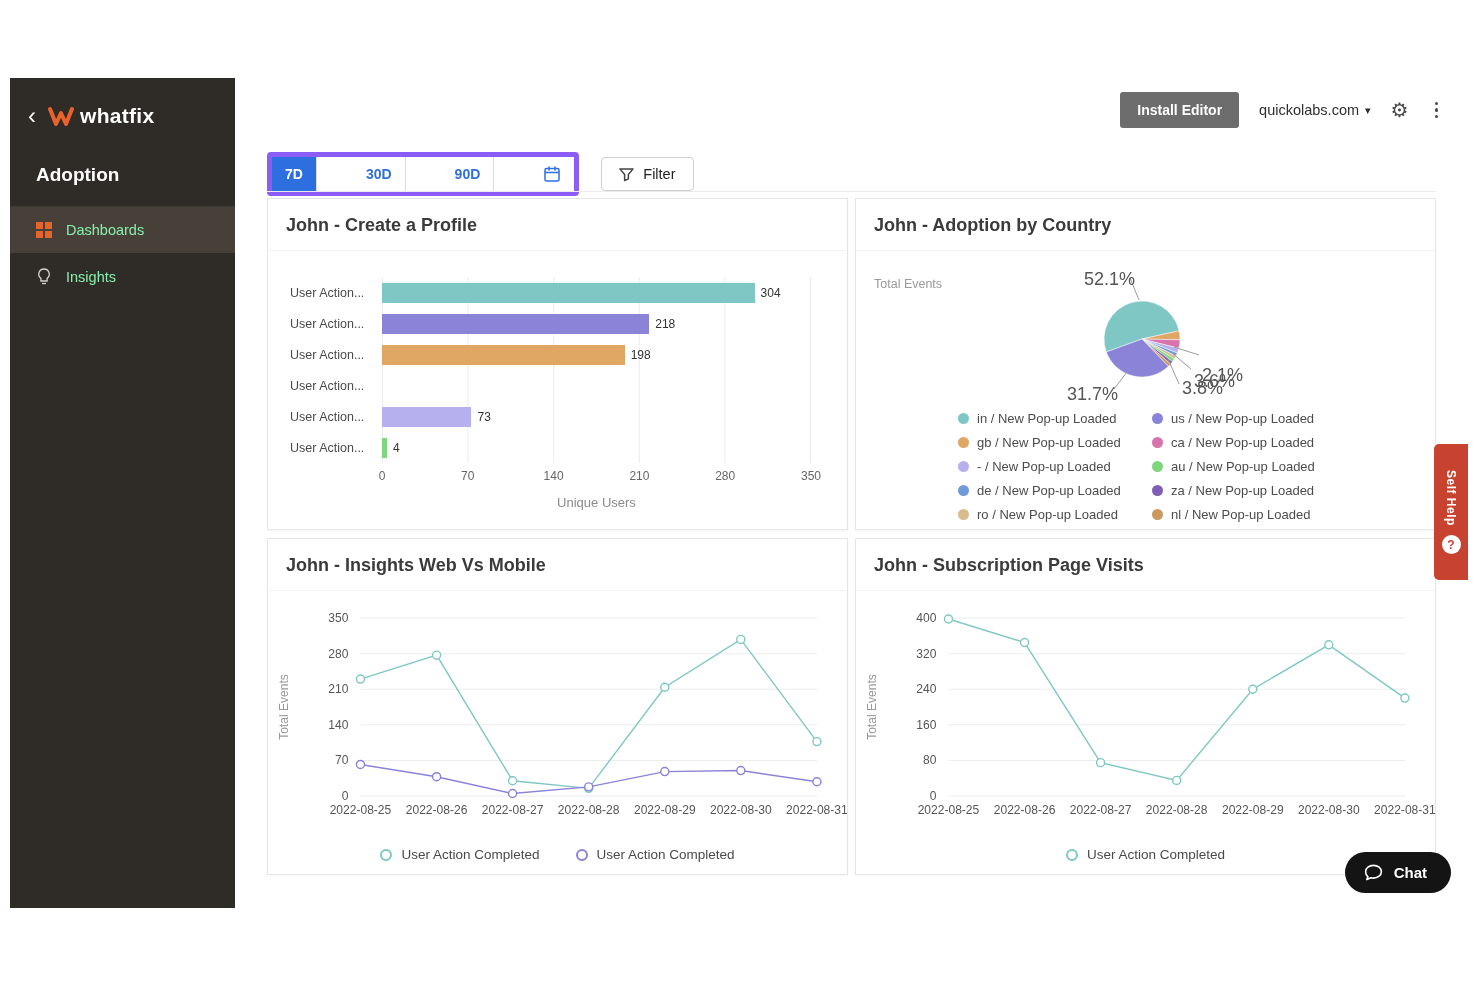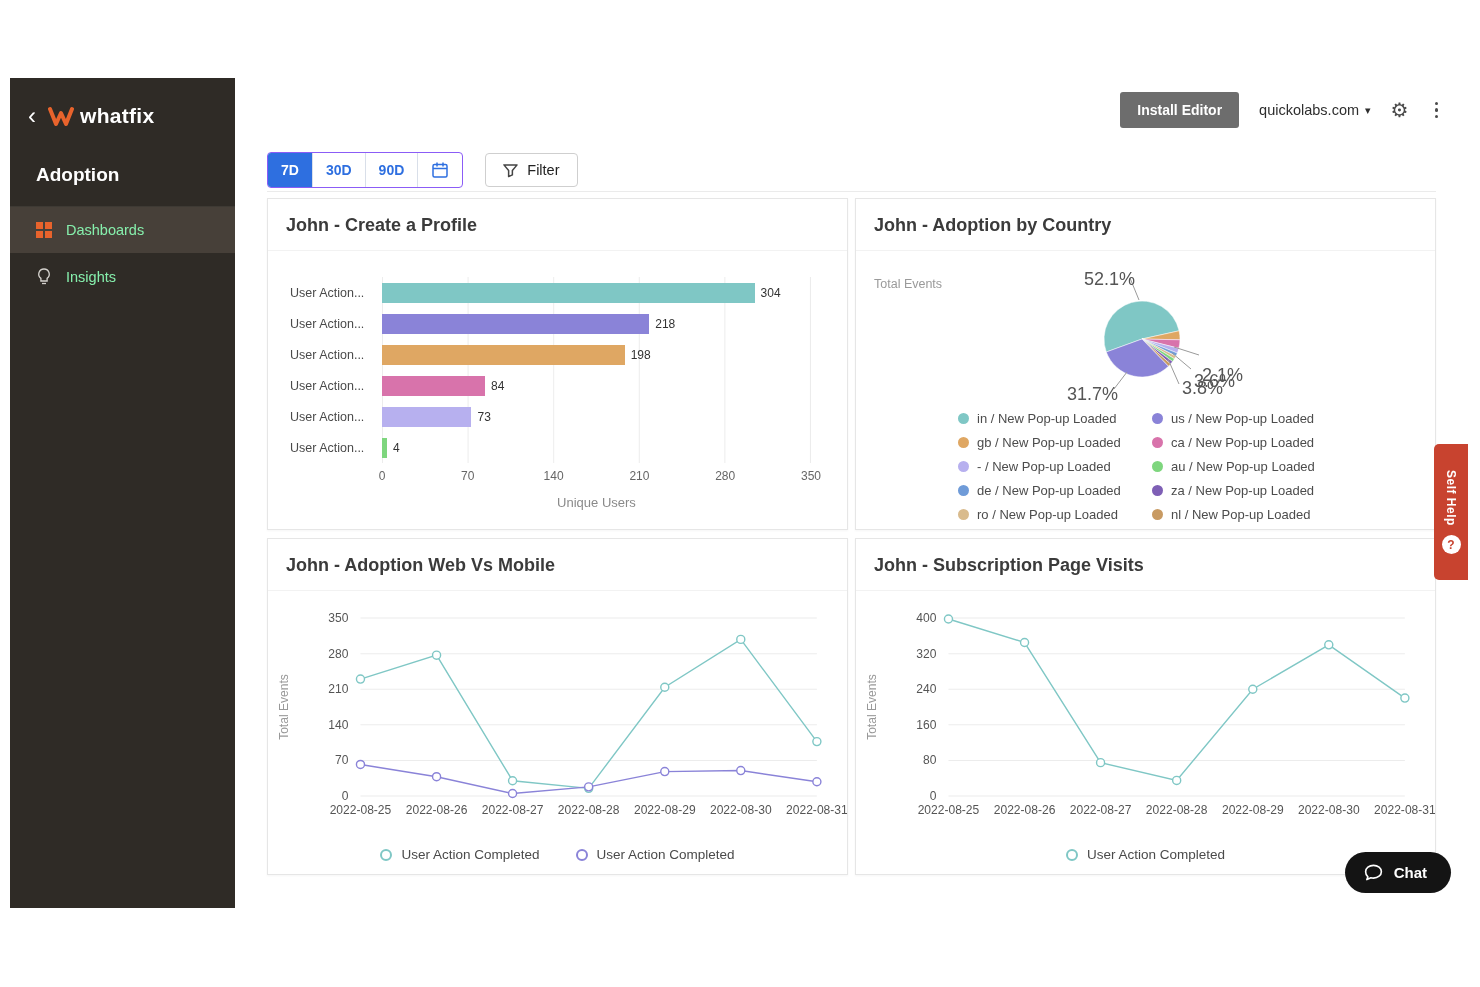--- a/index.html
+++ b/index.html
@@ -20,21 +20,21 @@
   .main { position:absolute; left:225px; right:0; top:0; bottom:0; background:#fff; }
   .header-row { position:absolute; top:0; left:0; right:0; height:64px; display:flex; align-items:center; justify-content:flex-end; gap:20px; padding-right:26px; }
   .install-btn { background:#6d6d6d; color:#fff; font-size:14px; font-weight:700; padding:10px 17px; border-radius:3px; border:none; cursor:pointer; font-family:inherit; }
   .account { display:flex; align-items:center; gap:6px; font-size:14.5px; color:#2e2e2e; cursor:pointer; }
   .caret { font-size:11px; color:#2e2e2e; }
   .gear { font-size:20px; color:#4a4a4a; cursor:pointer; }
   .kebab { display:flex; flex-direction:column; gap:3px; padding:4px 6px; cursor:pointer; }
   .kebab i { width:3.5px; height:3.5px; border-radius:50%; background:#4a4a4a; }
 
   .toolbar { position:absolute; top:74px; left:32px; display:flex; align-items:center; gap:22px; }
-  .segmented { display:flex; border:1px solid #8b5cf6; border-radius:4px; overflow:hidden; background:#fff; }
+  .segmented { display:flex; border:5px solid #8b5cf6; border-radius:4px; overflow:hidden; background:#fff;gap:36px; }
   .segment { padding:8px 13px; font-size:14px; font-weight:700; color:#2e6fe0; border-right:1px solid #d9dfe9; cursor:pointer; display:flex; align-items:center; }
   .segment:last-child { border-right:none; }
   .segment.active { background:#2e6fe0; color:#fff; }
   .filter-btn { display:flex; align-items:center; gap:9px; border:1px solid #cfcfcf; border-radius:4px; padding:8px 17px; font-size:14.5px; color:#222; background:#fff; cursor:pointer; }
   .toolbar-divider { position:absolute; top:113px; left:32px; right:34px; border-bottom:1px solid #ebebeb; }
 
   
   .cards { position:absolute; top:120px; left:32px; right:34px; display:grid; grid-template-columns:1fr 1fr; grid-template-rows:332px 337px; gap:8px 7px; }
   .card { background:#fff; border:1px solid #e6e6e6; box-shadow:0 1px 2px rgba(0,0,0,.04); overflow:hidden; }
   .card-header { padding:16px 18px 14px 18px; font-size:18px; font-weight:700; color:#3b3b3b; border-bottom:1px solid #f2f2f2; }
@@ -172,24 +172,20 @@
                 </div>
                 <div class="bar-row">
                   <div class="bar-label">User Action...</div>
                   <div class="bar-track">
                     <div class="bar" style="width: 56.5714%; background: rgb(223, 167, 99);"></div>
                     <span class="bar-value" style="left: 56.5714%;">198</span>
                   </div>
                 </div>
                 <div class="bar-row">
                   <div class="bar-label">User Action...</div>
-                  <div class="bar-track">
-                    <div class="bar" style="width: 24%; background: rgb(216, 115, 171);"></div>
-                    <span class="bar-value" style="left: 24%;">84</span>
-                  </div>
                 </div>
                 <div class="bar-row">
                   <div class="bar-label">User Action...</div>
                   <div class="bar-track">
                     <div class="bar" style="width: 20.8571%; background: rgb(183, 176, 239);"></div>
                     <span class="bar-value" style="left: 20.8571%;">73</span>
                   </div>
                 </div>
                 <div class="bar-row">
                   <div class="bar-label">User Action...</div>
@@ -281,21 +277,21 @@
               </span>
               <span class="legend-item">
                 <span class="legend-dot" style="background: rgb(200, 154, 98);"></span>
                 <span>nl / New Pop-up Loaded</span>
               </span>
             </div>
         </div>
       </section>
 
       <section class="card">
-        <div class="card-header">John - Adoption Web Vs Mobile</div>
+        <div class="card-header">John - Insights Web Vs Mobile</div>
         <div class="card-body">
           <div class="line-wrap"><svg class="line-svg" viewBox="0 0 560 214">
                 <line x1="86" y1="190.0" x2="540" y2="190.0" stroke="#ececec" stroke-width="1"></line>
                 <text x="74" y="194" text-anchor="end" font-size="12" fill="#555">0</text>
                 <line x1="86" y1="154.6" x2="540" y2="154.6" stroke="#ececec" stroke-width="1"></line>
                 <text x="74" y="158.6" text-anchor="end" font-size="12" fill="#555">70</text>
                 <line x1="86" y1="119.2" x2="540" y2="119.2" stroke="#ececec" stroke-width="1"></line>
                 <text x="74" y="123.2" text-anchor="end" font-size="12" fill="#555">140</text>
                 <line x1="86" y1="83.8" x2="540" y2="83.8" stroke="#ececec" stroke-width="1"></line>
                 <text x="74" y="87.8" text-anchor="end" font-size="12" fill="#555">210</text>

